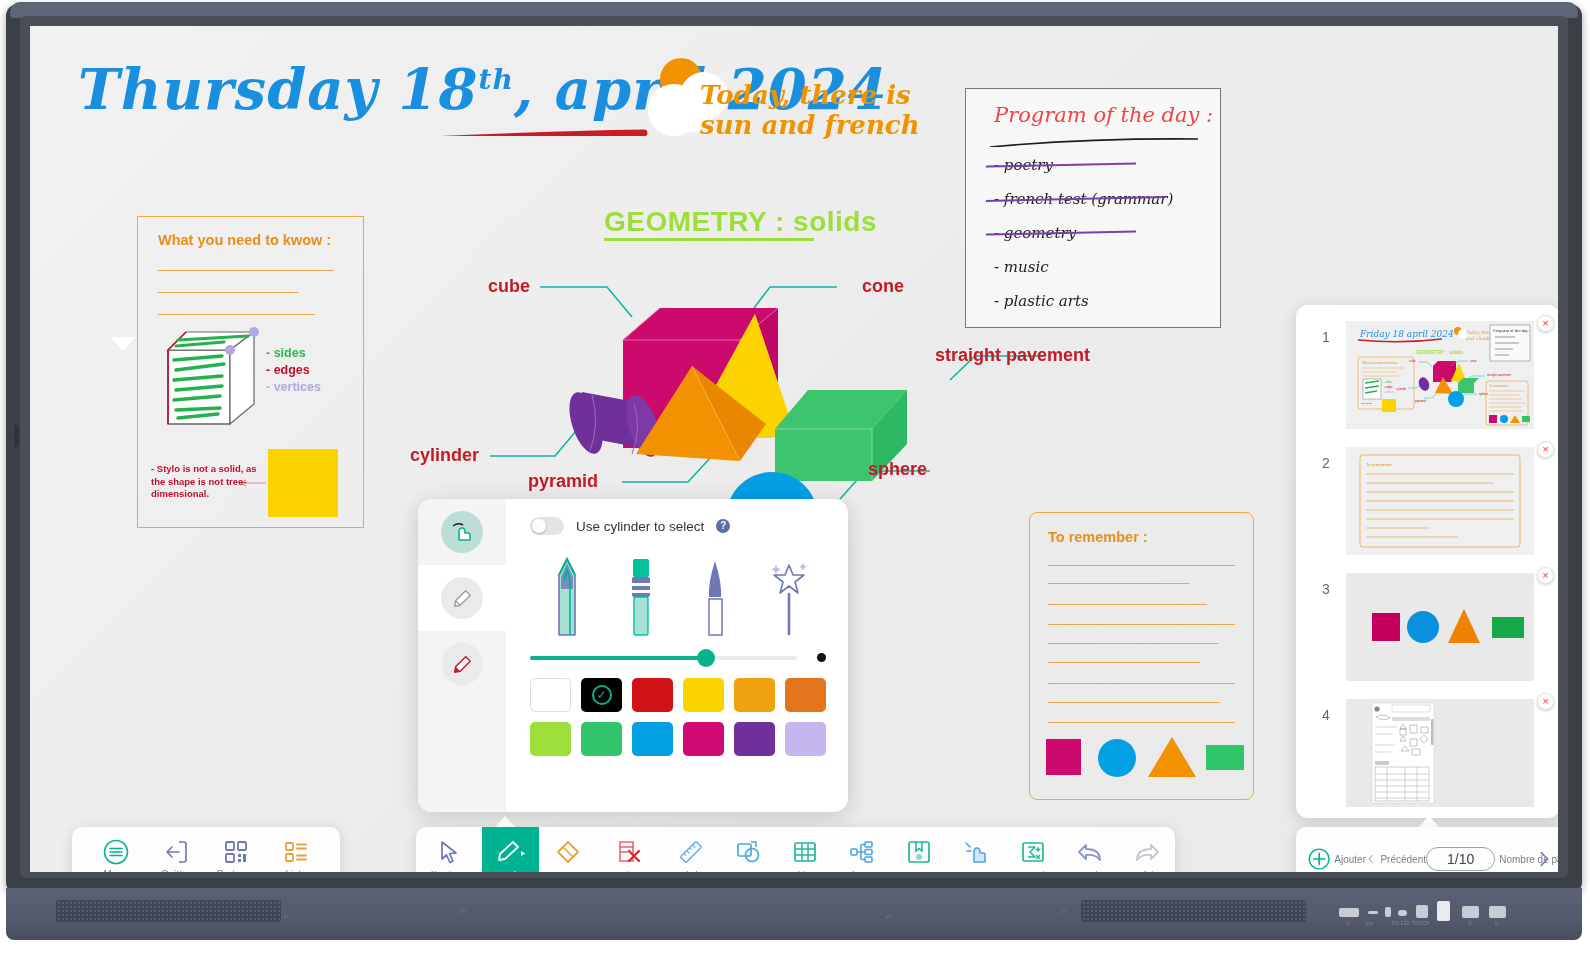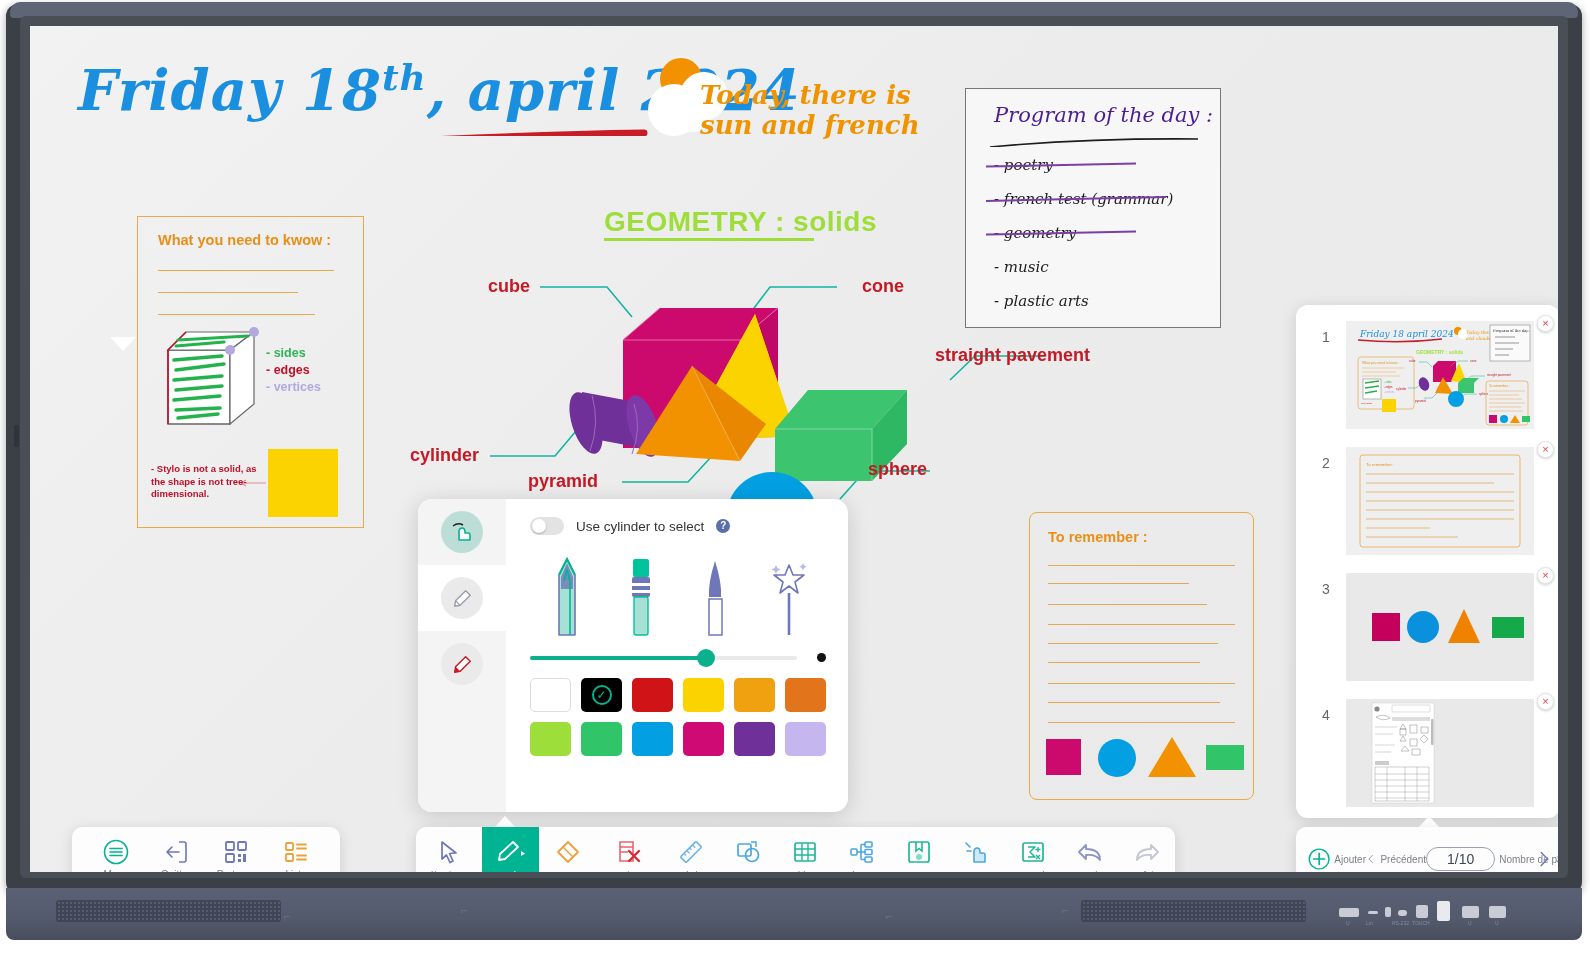--- a/index.html
+++ b/index.html
@@ -58,21 +58,21 @@
   
   .canvas { position: absolute; inset: 0; }
 
   
   .date-title {
     position: absolute; left: 48px; top: 30px;
     font-family: "DejaVu Serif", serif; font-style: italic;
     font-size: 56px; color: #1a8fe0; font-weight: 600;
     letter-spacing: 1px; white-space: nowrap;
   }
-  .date-title sup { font-size: 36px; vertical-align: super; }
+  .date-title sup { font-size: 28px; vertical-align: super; }
   .date-underline {
     position: absolute; left: 40px; top: 103px; width: 578px; height: 7px;
   }
 
   
   .weather { position: absolute; left: 608px; top: 26px; width: 330px; height: 110px; }
   .sun { position: absolute; left: 22px; top: 6px; width: 42px; height: 42px;
          background: #f39200; border-radius: 50%; }
   .cloud-a { position: absolute; left: 10px; top: 32px; width: 52px; height: 52px;
              background: #fff; border-radius: 50%; }
@@ -87,21 +87,21 @@
   }
 
   
   .program-box {
     position: absolute; left: 935px; top: 62px; width: 256px; height: 240px;
     background: #f7f7f7; border: 1.5px solid #777;
   }
   .program-title {
     position: absolute; left: 28px; top: 14px;
     font-family: "DejaVu Serif", serif; font-style: italic;
-    font-size: 21px; color: #4c1d95;
+    font-size: 21px; color: #ef4444;
   }
   .program-title-underline { position: absolute; left: 22px; top: 48px; width: 212px; height: 10px; }
   .program-list { position: absolute; left: 28px; top: 62px; width: 215px; }
   .program-item {
     position: relative; font-family: "DejaVu Serif", serif; font-style: italic;
     font-size: 15px; color: #1d1d1d; height: 34px; line-height: 28px;
     white-space: nowrap;
   }
   .program-item.done::after {
     content: ""; position: absolute; left: -8px; top: 13px; width: 100%;
@@ -295,21 +295,21 @@
 <div id="monitor">
   <div class="shell-outer"></div>
   <div class="shell-top-strip"></div>
   <div class="shell-inner"></div>
   <div class="left-notch"></div>
 
   <div class="screen">
     <div class="canvas">
 
       <div class="date-title">
-        <span>Friday 18</span><sup>th</sup><span>, april 2024</span>
+        <span>Thursday 18</span><sup>th</sup><span>, april 2024</span>
       </div>
       <svg class="date-underline" width="578" height="22">
         <path d="M4,16 Q150,22 300,14 Q450,6 574,4" stroke="#c81d26" stroke-width="7" fill="none" stroke-linecap="round"></path>
       </svg>
 
       <div class="weather">
         <div class="sun"></div>
         <div class="cloud-a"></div>
         <div class="cloud-b"></div>
         <div class="cloud-c"></div>

